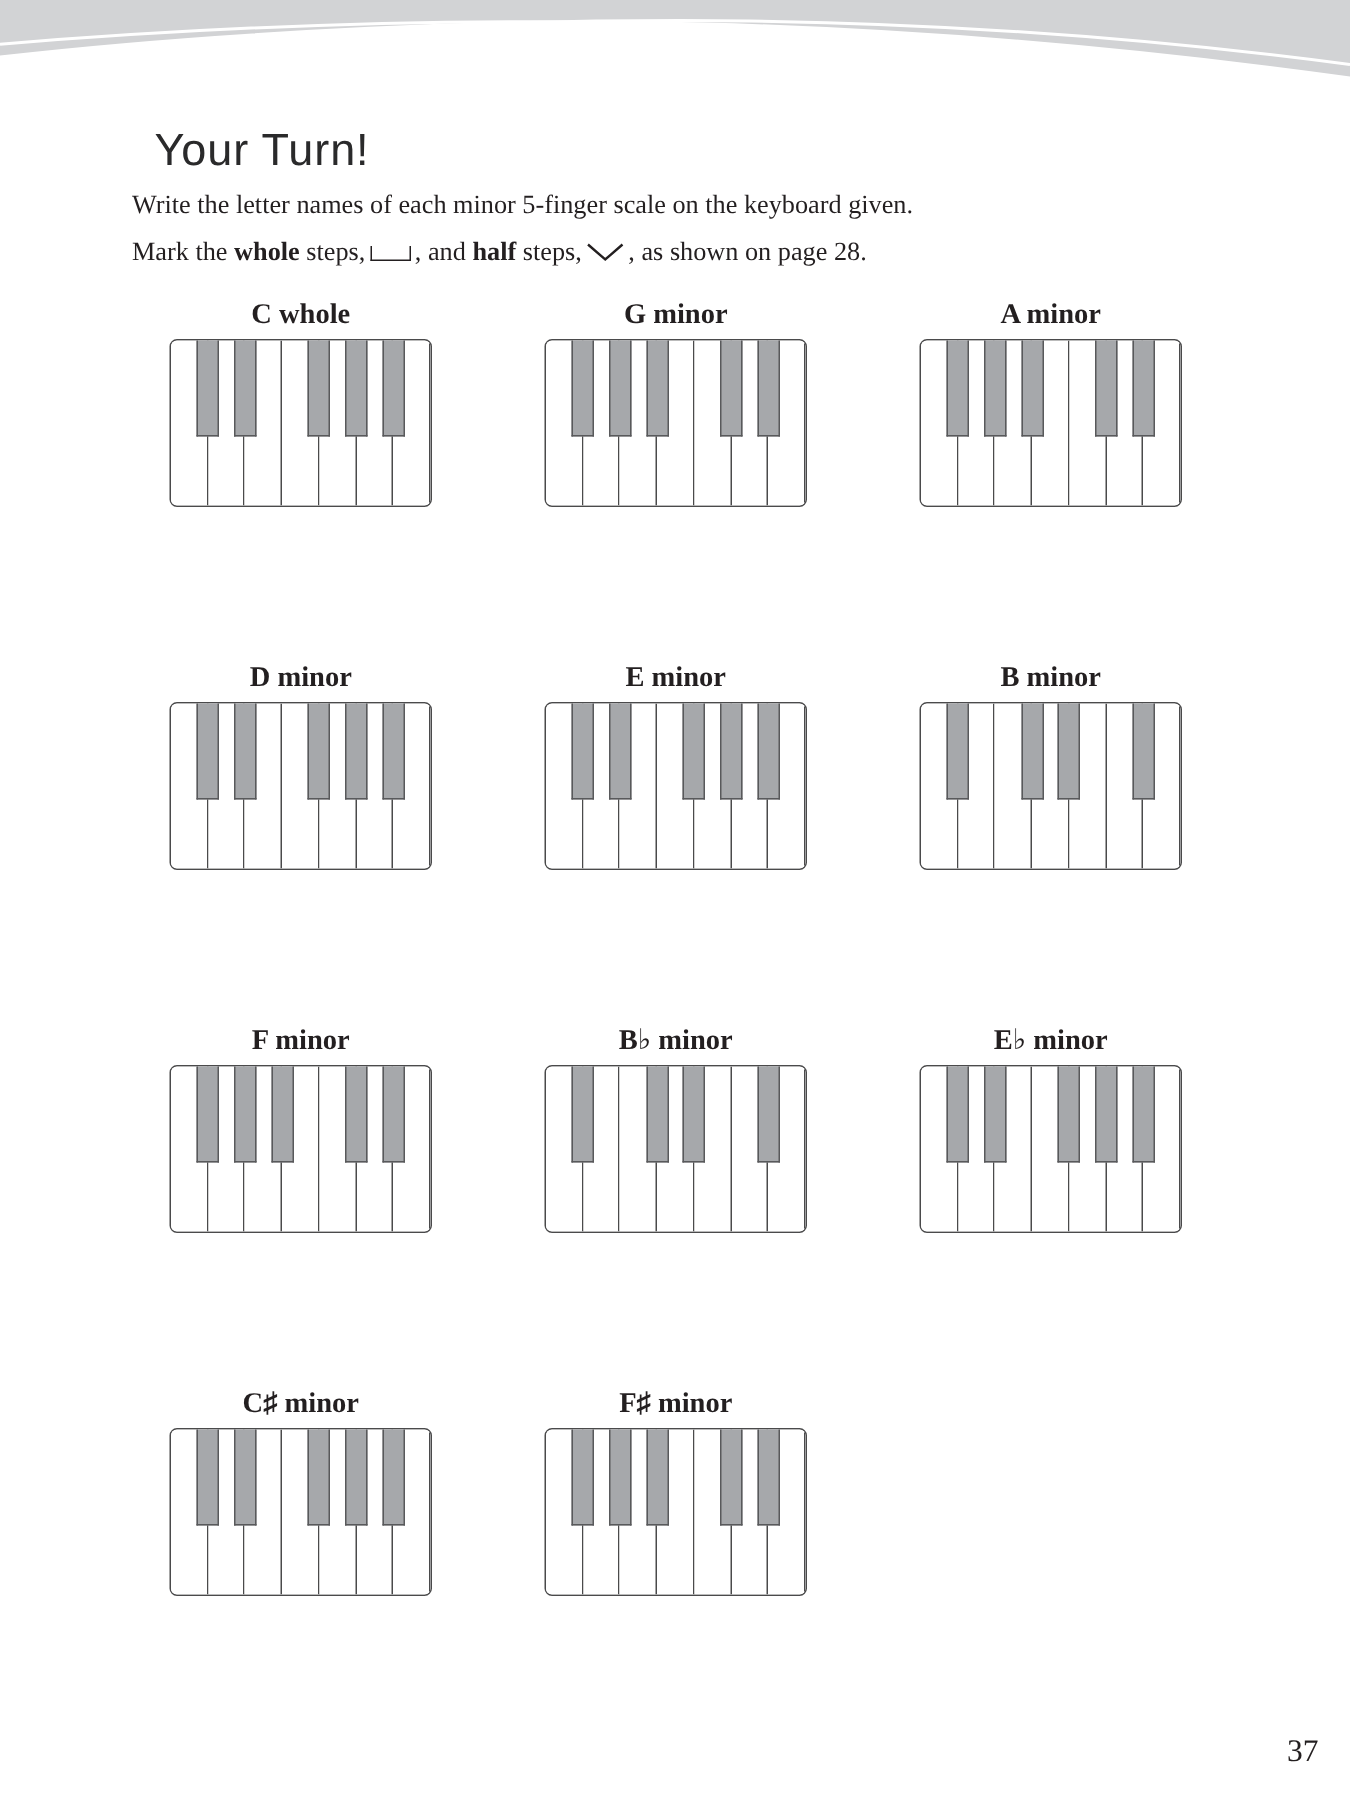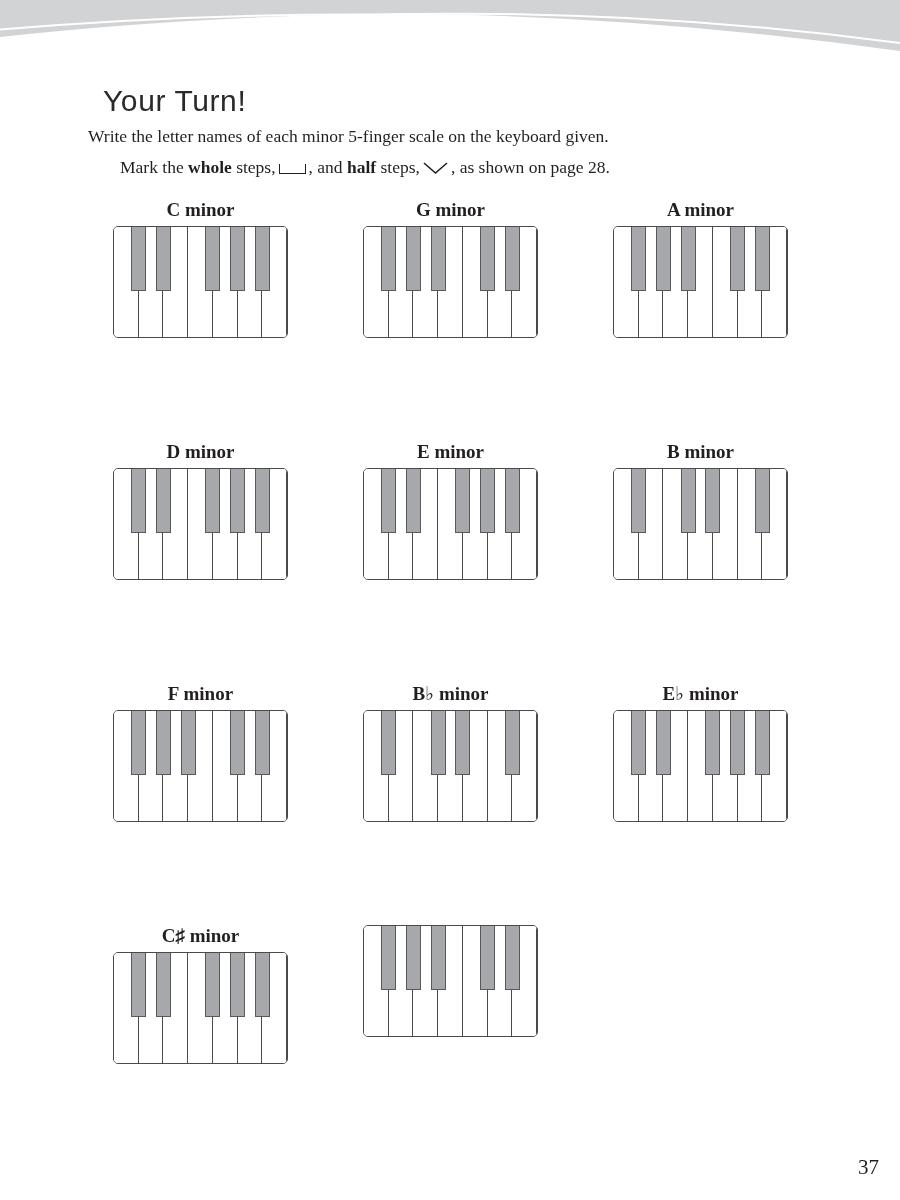--- a/index.html
+++ b/index.html
@@ -20,21 +20,21 @@
   
   .title{
     position:absolute; left:87px; top:68px; margin:16px;
     font-family:"Liberation Sans","DejaVu Sans",sans-serif;
     font-size:30px; font-weight:500; letter-spacing:0.6px; color:#2a2a2b;
   }
 
   
   .instr{position:absolute; left:88px; margin:0; font-size:17.5px; color:var(--ink); white-space:nowrap;}
   .instr-1{top:126px;text-align:right;}
-  .instr-2{top:157px;margin-left:32px;}
+  .instr-2{top:157px;}
   .instr b{font-weight:bold;}
 
   .sym-whole{
     display:inline-block; width:25px; height:9px; margin:0 3px;
     border-left:1.5px solid var(--ink); border-right:1.5px solid var(--ink);
     border-bottom:1.5px solid var(--ink); transform:translateY(1px);
   }
   .sym-half{display:inline-block; vertical-align:-2px; margin:0 3px;}
 
   
@@ -80,21 +80,21 @@
   <h1 class="title">Your Turn!</h1>
 
   <p class="instr instr-1">Write the letter names of each minor 5-finger scale on the keyboard given.</p>
 
   <p class="instr instr-2">Mark the <b>whole</b> steps,<span class="sym-whole"></span>, and <b>half</b> steps,<span class="sym-half"><svg width="25" height="13" viewBox="0 0 25 13">
           <path d="M1,1 L12.5,11 L24,1" fill="none" stroke="var(--ink)" stroke-width="1.6"></path>
         </svg></span>, as shown on page 28.</p>
 
   <div class="kb-grid">
       <div class="kb-cell">
-        <div class="kb-label">C minor</div>
+        <div class="kb-label">C whole</div>
         <div class="keyboard">
           <div class="white-key"></div>
           <div class="white-key"></div>
           <div class="white-key"></div>
           <div class="white-key"></div>
           <div class="white-key"></div>
           <div class="white-key"></div>
           <div class="white-key"></div>
           <div class="black-key" style="left: 17.2143px;"></div>
           <div class="black-key" style="left: 41.9286px;"></div>
@@ -248,20 +248,21 @@
           <div class="white-key"></div>
           <div class="white-key"></div>
           <div class="black-key" style="left: 17.2143px;"></div>
           <div class="black-key" style="left: 41.9286px;"></div>
           <div class="black-key" style="left: 91.3571px;"></div>
           <div class="black-key" style="left: 116.071px;"></div>
           <div class="black-key" style="left: 140.786px;"></div>
         </div>
       </div>
       <div class="kb-cell">
+        <div class="kb-label">F♯ minor</div>
         <div class="keyboard">
           <div class="white-key"></div>
           <div class="white-key"></div>
           <div class="white-key"></div>
           <div class="white-key"></div>
           <div class="white-key"></div>
           <div class="white-key"></div>
           <div class="white-key"></div>
           <div class="black-key" style="left: 17.2143px;"></div>
           <div class="black-key" style="left: 41.9286px;"></div>

